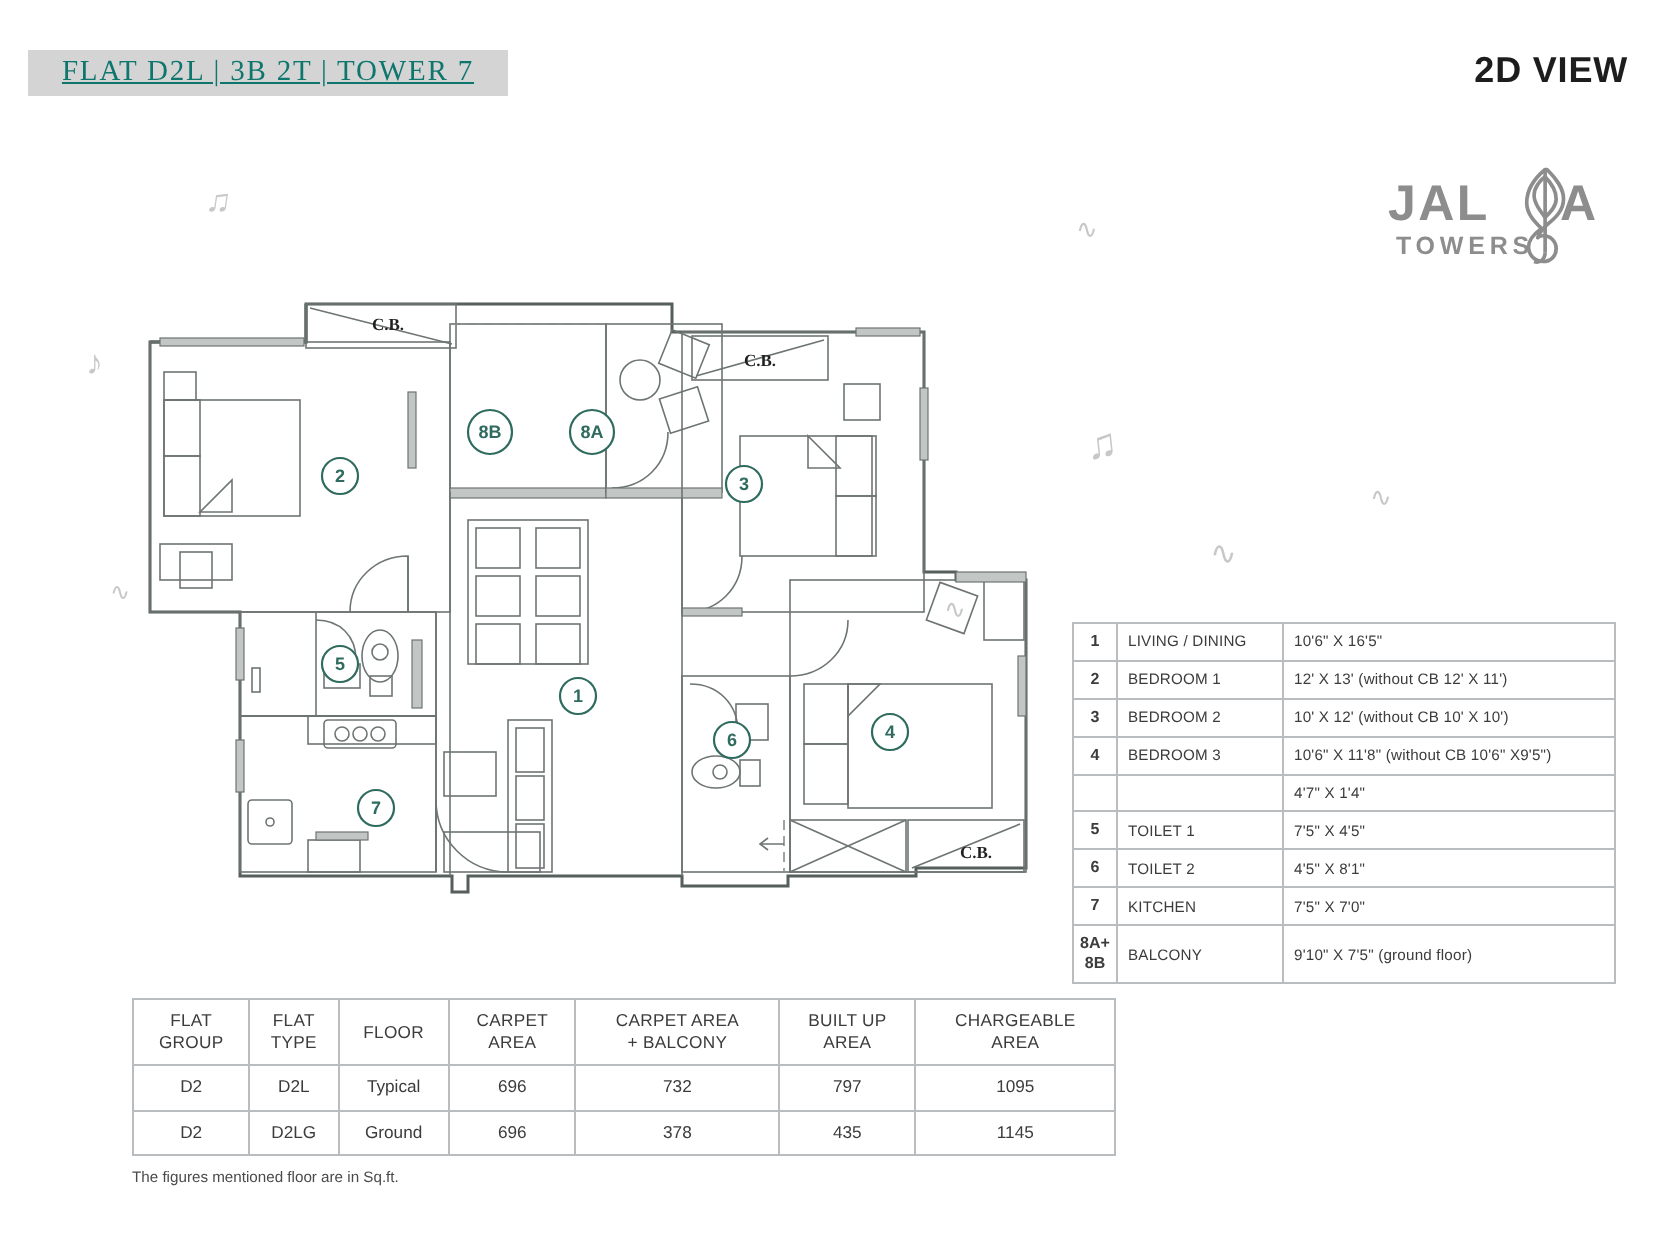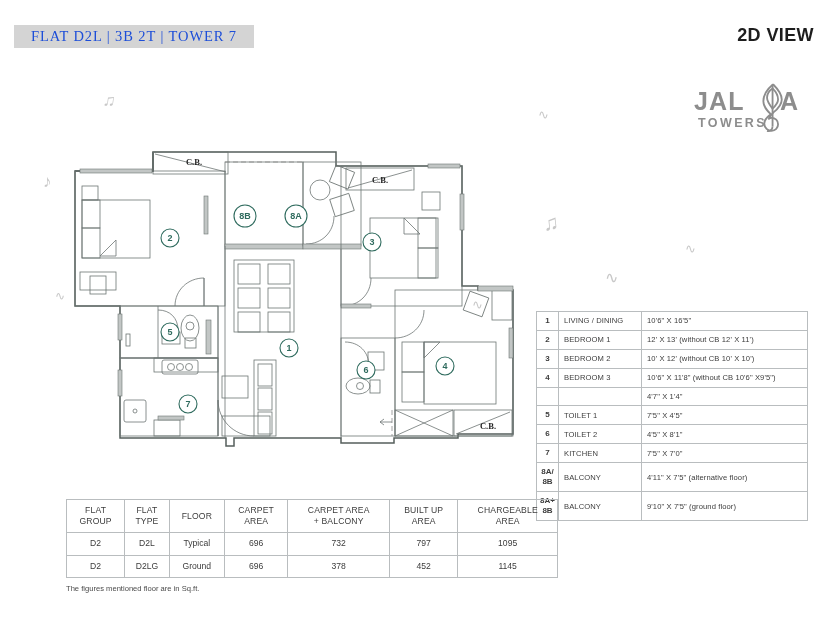--- a/index.html
+++ b/index.html
@@ -25,22 +25,23 @@
     height: 23px;
     background: #d4d4d4;
     display: flex;
     align-items: center;
     justify-content: center;
   }
   #title-bar .title-text {
     font-family: "Liberation Serif", serif;
     font-size: 14.5px;
     letter-spacing: 0.9px;
-    color: #1d4ed8;
+    color: #0f766e;
     white-space: nowrap;
+    text-decoration: underline;
   }
   #view-label {
     position: absolute;
     right: 22px;
     top: 25px;
     font-size: 18px;
     font-weight: bold;
     letter-spacing: 0.4px;
     color: #1d1d1d;
     text-align: right;
@@ -483,25 +484,20 @@
         <td class="num">6</td>
         <td class="name">TOILET 2</td>
         <td class="dim">4'5" X 8'1"</td>
       </tr>
       <tr>
         <td class="num">7</td>
         <td class="name">KITCHEN</td>
         <td class="dim">7'5" X 7'0"</td>
       </tr>
       <tr>
-        <td class="num">8A/<br>8B</td>
-        <td class="name">BALCONY</td>
-        <td class="dim">4'11" X 7'5" (alternative floor)</td>
-      </tr>
-      <tr>
         <td class="num">8A+<br>8B</td>
         <td class="name">BALCONY</td>
         <td class="dim">9'10" X 7'5" (ground floor)</td>
       </tr>
     </tbody>
 </table>
 
 <table id="area-table">
   <thead>
       <tr>
@@ -523,19 +519,19 @@
         <td>732</td>
         <td>797</td>
         <td>1095</td>
       </tr>
       <tr>
         <td>D2</td>
         <td>D2LG</td>
         <td>Ground</td>
         <td>696</td>
         <td>378</td>
-        <td>452</td>
+        <td>435</td>
         <td>1145</td>
       </tr>
     </tbody>
 </table>
 
 <div id="area-note">The figures mentioned floor are in Sq.ft.</div>
 
 </body></html>

